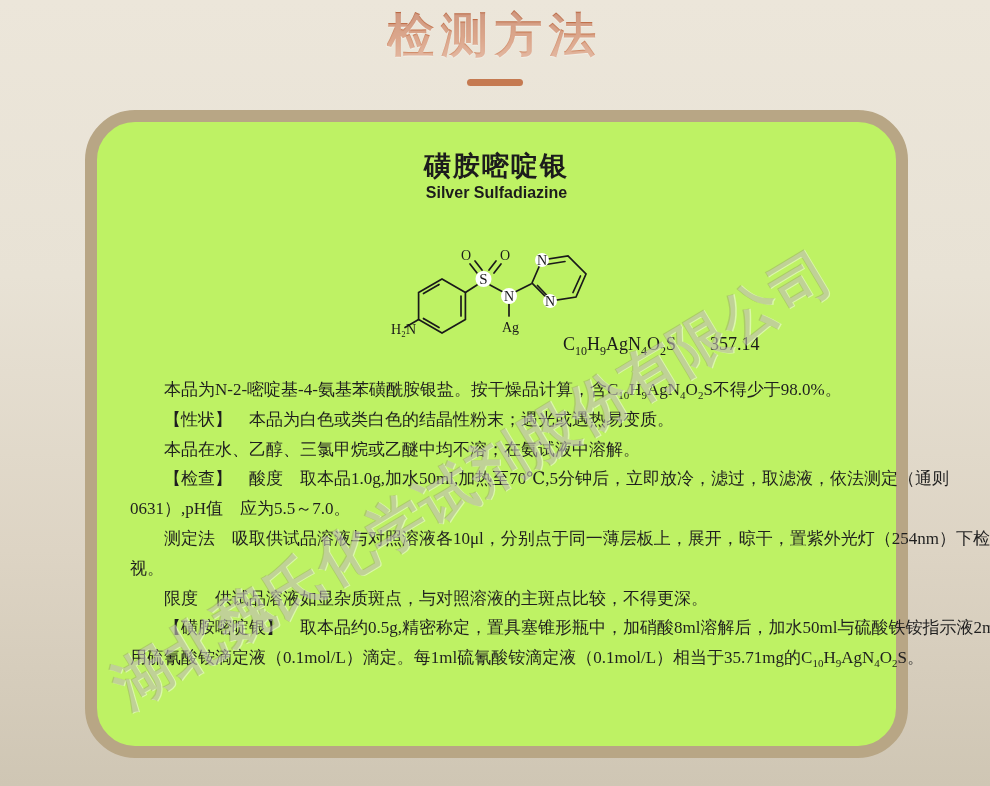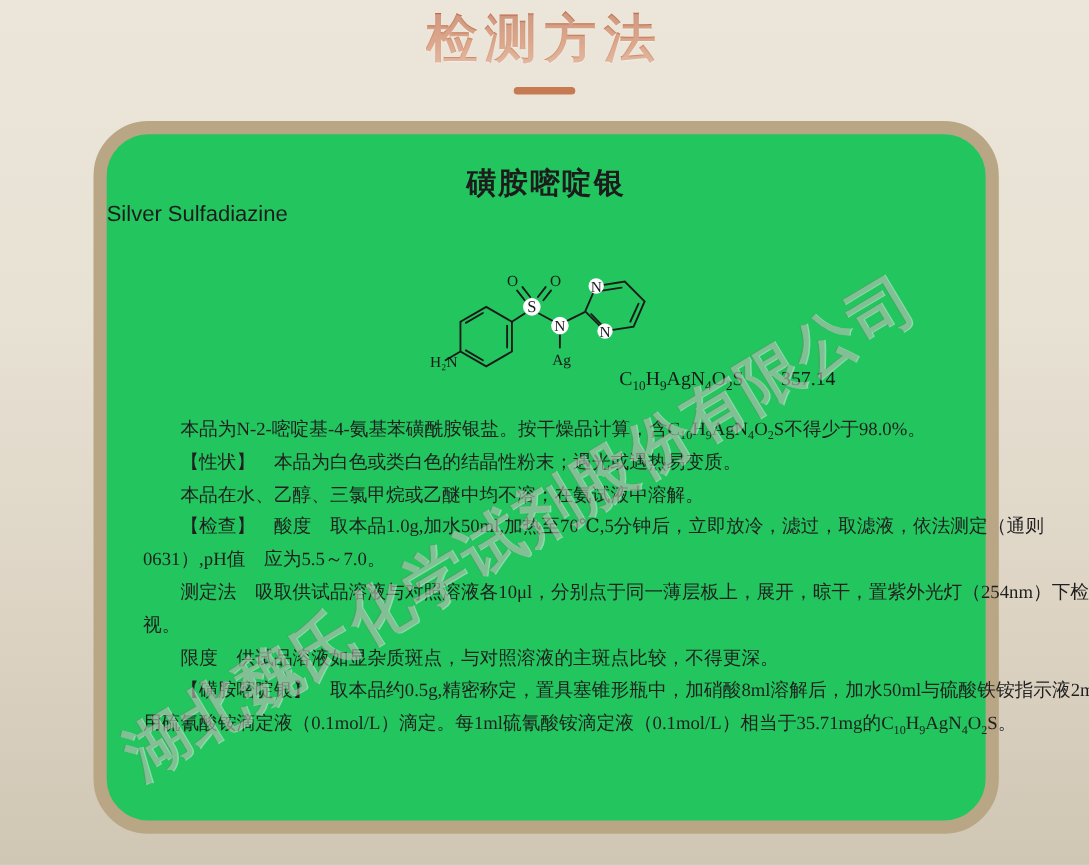--- a/index.html
+++ b/index.html
@@ -19,29 +19,29 @@
     text-shadow:0 1px 1px rgba(255,255,255,0.35);
     display:inline-block;
   }
   .title-dash{
     width:56px;height:7px;border-radius:4px;background:#c57a51;
     margin:12px auto 0 auto;
   }
   .card{
     position:absolute;left:85px;top:110px;width:823px;height:648px;
     box-sizing:border-box;border:12px solid #b8a685;border-radius:50px;
-    background:#22c55e;
+    background:#bef264;
   }
   .card-title{
     position:absolute;left:0;top:26px;width:100%;text-align:center;
     font-size:27px;font-weight:bold;color:#1c1c1c;letter-spacing:2px;
   }
   .card-subtitle{
-    position:absolute;left:0;top:62px;width:100%;text-align:left;
-    font-size:20px;color:#1c1c1c;
+    position:absolute;left:0;top:62px;width:100%;text-align:center;
+    font-size:16px;color:#1c1c1c;font-weight:bold;
   }
   .structure{position:absolute;left:293px;top:104px;width:260px;height:140px;}
   .structure svg text{font-family:"Liberation Serif","DejaVu Serif",serif;fill:#1a1a1a;}
   .formula-line{
     position:absolute;left:466px;top:212px;
     font-family:"Liberation Serif","DejaVu Serif",serif;
     font-size:18px;color:#1a1a1a;white-space:nowrap;
   }
   .formula-line sub{font-size:12px;}
   .formula-weight{margin-left:34px;}

